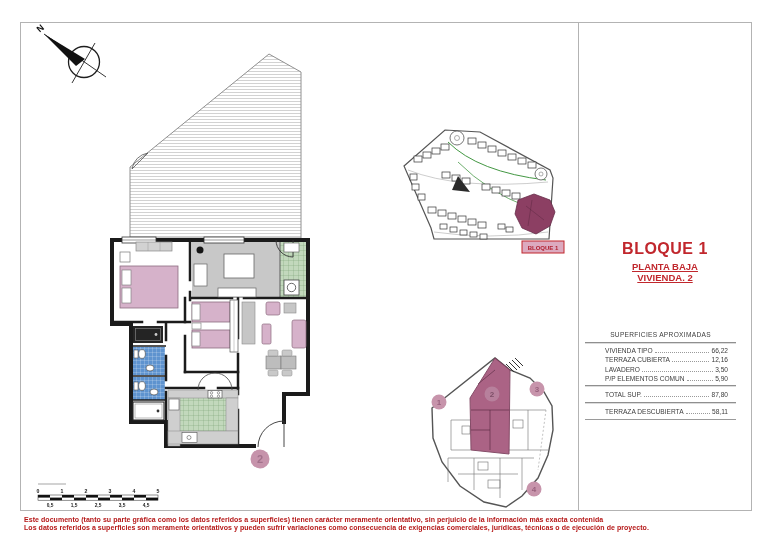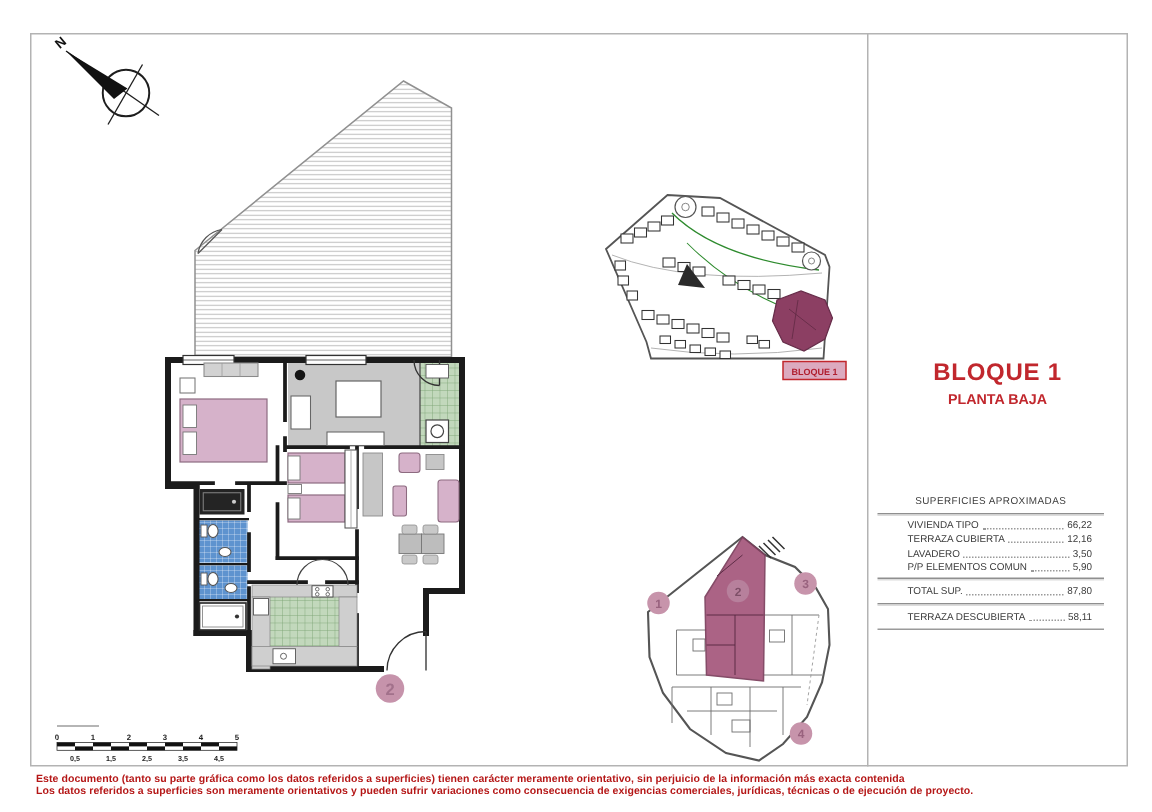--- a/index.html
+++ b/index.html
@@ -7,21 +7,21 @@
               font-family:"Liberation Sans", sans-serif; position:relative; }
   .abs { position:absolute; }
 
   
   .frame { left:20px; top:22px; width:732px; height:489px; border:1px solid #b3b3b3; }
   .title-col-divider { left:578px; top:22px; width:1px; height:489px; background:#b3b3b3; }
 
   
   .title-block { left:579px; top:240px; width:172px; text-align:center; color:#c1272d; }
   .title-block .block-title { font-size:16px; font-weight:bold; letter-spacing:.5px; }
-  .title-block .sub { font-size:9.5px; font-weight:bold; margin-top:3px; line-height:11px; }
+  .title-block .sub { font-size:9.5px; font-weight:bold; margin-top:3px; line-height:11px;text-decoration:underline; }
 
   
   .areas { left:585px; top:331px; width:151px; font-size:6.6px; color:#3c3c3c; }
   .areas .hdr { text-align:center; letter-spacing:.3px; margin-bottom:4px; }
   .sep { height:2px; border-top:1px solid #8f8f8f; border-bottom:1px solid #dcdcdc; margin:2px 0; }
   .sep.light { border-top:1px solid #9a9a9a; border-bottom:none; height:1px; }
   .a-row { display:flex; align-items:flex-end; padding:0 8px 0 20px; margin:2.6px 0; }
   .a-row .leader { flex:1; border-bottom:1px dotted #9a9a9a; margin:0 2px 1px 2px; }
   .a-row .val { white-space:nowrap; }
   .a-row.strong { margin:4px 0; }
@@ -287,20 +287,21 @@
     <text x="119" y="42" font-size="8" fill="#99627e">3</text>
     <circle cx="116" cy="139" r="7.5" fill="#c794ab"></circle>
     <text x="116" y="142" font-size="8" fill="#99627e">4</text>
   </g>
 </svg>
 
 <div class="abs title-block">
   <div class="block-title">BLOQUE 1</div>
   <div class="sub">
     <div>PLANTA BAJA</div>
+    <div>VIVIENDA. 2</div>
   </div>
 </div>
 
 <div class="abs areas">
   <div class="hdr">SUPERFICIES APROXIMADAS</div>
   <div class="sep"></div>
   <div class="a-row">
     <span>VIVIENDA TIPO</span>
     <span class="leader"></span>
     <span class="val">66,22</span>

